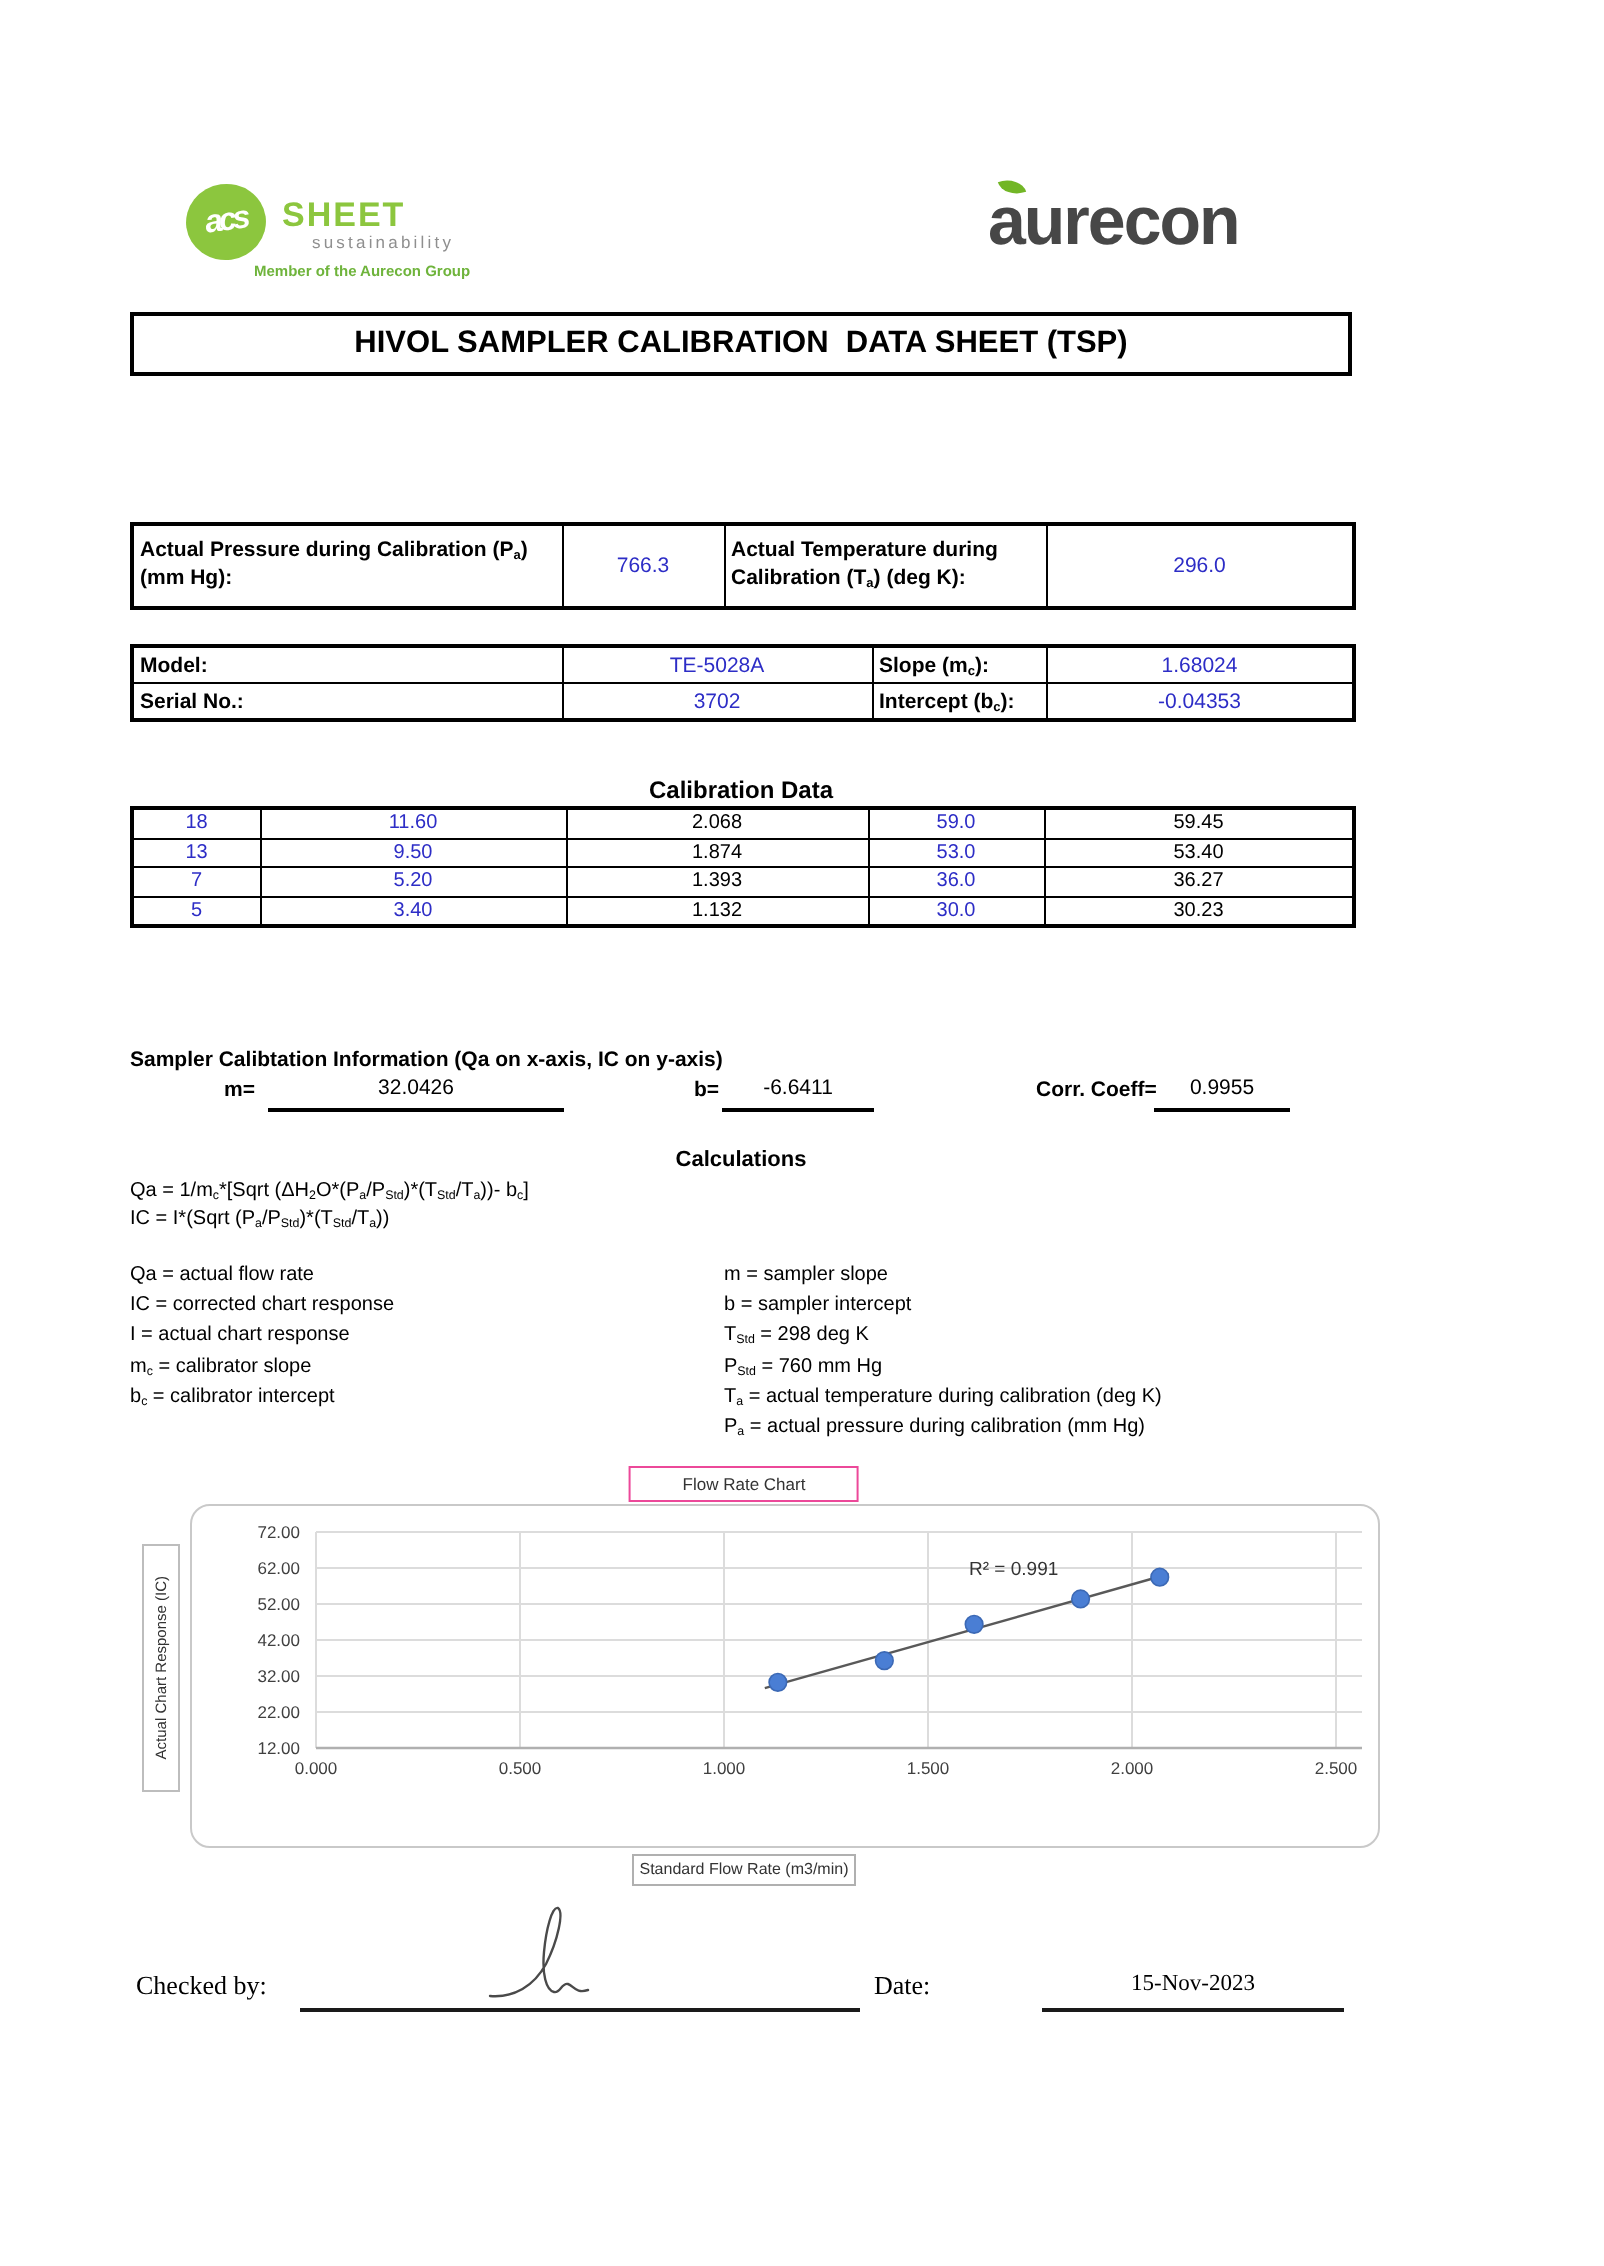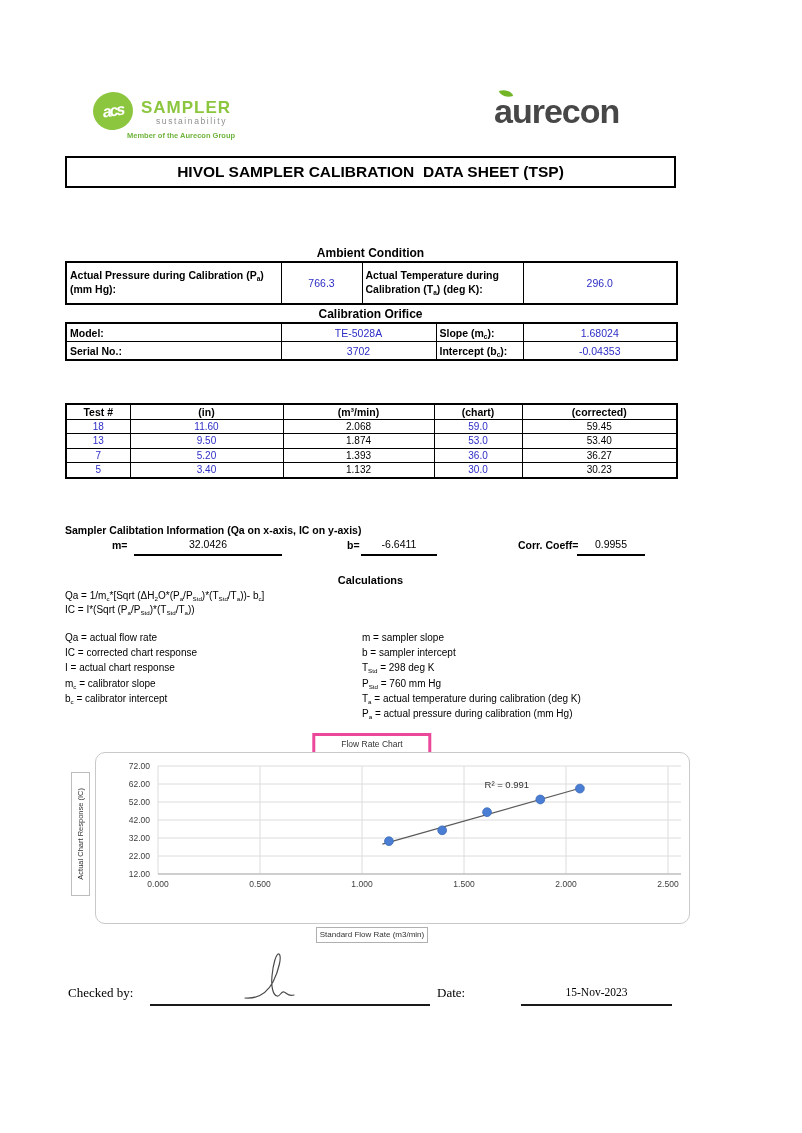--- a/index.html
+++ b/index.html
@@ -44,21 +44,21 @@
   
   .rel-title{left:65px;top:524px;font-weight:bold;font-size:10.5px;}
   .rel-lbl{top:539px;font-weight:bold;font-size:10.5px;}
   .rel-line{top:538px;height:16px;border-bottom:2px solid #000;text-align:center;font-size:10.5px;}
 
   
   .formulas{left:65px;top:589px;font-size:10px;line-height:14px;}
   .defs{font-size:10px;line-height:15.2px;}
 
   
-  .chart-title-box{left:372px;top:733px;transform:translateX(-50%);border:3px solid #ec4899;
+  .chart-title-box{left:372px;top:733px;transform:translateX(-50%);border:1px solid #ec4899;
       padding:3px 26px;font-size:8.5px;color:#333;background:#fff;white-space:nowrap;}
   .chart-box{left:95px;top:752px;width:593px;height:170px;border:1.5px solid #c9c9c9;border-radius:10px;background:#fff;}
   .ylab-box{left:71px;top:772px;width:17px;height:122px;border:1px solid #bdbdbd;
       display:flex;align-items:center;justify-content:center;}
   .ylab-box span{writing-mode:vertical-rl;transform:rotate(180deg);font-size:7.5px;color:#333;white-space:nowrap;}
   .xlab-box{left:372px;top:927px;transform:translateX(-50%);width:106px;border:1px solid #b0b0b0;
       padding:2px 2px;font-size:8px;color:#333;text-align:center;line-height:10px;background:#fff;}
   svg text{font-family:"Liberation Sans",sans-serif;}
 
   
@@ -72,21 +72,21 @@
 </style>
 </head>
 <body>
 
 <div class="page">
 
   <div class="abs acuity">
     <div class="acuity-circle">
       <span>acs</span>
     </div>
-    <div class="acuity-name">SAMPLER</div>
+    <div class="acuity-name">SHEET</div>
     <div class="acuity-tag">sustainability</div>
     <div class="acuity-member">Member of the Aurecon Group</div>
   </div>
 
   <div class="abs title-box">HIVOL SAMPLER CALIBRATION  DATA SHEET (TSP)</div>
 
   <div class="abs aurecon">
     <div class="aurecon-leaf"></div>
     <div class="aurecon-name">aurecon</div>
   </div>
@@ -97,39 +97,37 @@
         <col style="width:160px">
         <col style="width:71px">
         <col style="width:80px">
         <col style="width:68px">
         <col style="width:175px">
       </colgroup>
     <tbody>
   </tbody>
     </table>
 
-  <div class="abs sechead" style="top:246px">Ambient Condition</div>
   <table class="t amb-t abs" style="left:65px;top:261px">
     <colgroup>
         <col style="width:215px">
         <col style="width:81px">
         <col style="width:161px">
         <col style="width:154px">
       </colgroup>
     <tbody>
         <tr>
       <td class="lbl">Actual Pressure during Calibration (P<sub>a</sub>) (mm Hg):</td>
       <td class="ctr blue">766.3</td>
       <td class="lbl">Actual Temperature during Calibration (T<sub>a</sub>) (deg K):</td>
       <td class="ctr blue">296.0</td>
     </tr>
   </tbody>
     </table>
 
-  <div class="abs sechead" style="top:307px">Calibration Orifice</div>
   <table class="t ori-t abs" style="left:65px;top:322px">
     <colgroup>
         <col style="width:215px">
         <col style="width:155px">
         <col style="width:87px">
         <col style="width:154px">
       </colgroup>
     <tbody>
         <tr>
       <td class="lbl">Model:</td>
@@ -139,36 +137,30 @@
     </tr>
     <tr>
       <td class="lbl">Serial No.:</td>
       <td class="ctr blue">3702</td>
       <td class="lbl">Intercept (b<sub>c</sub>):</td>
       <td class="ctr blue">-0.04353</td>
     </tr>
   </tbody>
     </table>
 
+  <div class="abs sechead" style="top:388px">Calibration Data</div>
   <table class="t cal-t abs" style="left:65px;top:403px">
     <colgroup>
         <col style="width:64px">
         <col style="width:153px">
         <col style="width:151px">
         <col style="width:88px">
         <col style="width:155px">
       </colgroup>
     <tbody>
-    <tr>
-      <td class="hdr">Test #</td>
-      <td class="hdr">(in)</td>
-      <td class="hdr">(m³/min)</td>
-      <td class="hdr">(chart)</td>
-      <td class="hdr">(corrected)</td>
-    </tr>
     <tr>
       <td class="data blue">18</td>
       <td class="data blue">11.60</td>
       <td class="data">2.068</td>
       <td class="data blue">59.0</td>
       <td class="data">59.45</td>
     </tr>
     <tr>
       <td class="data blue">13</td>
       <td class="data blue">9.50</td>

